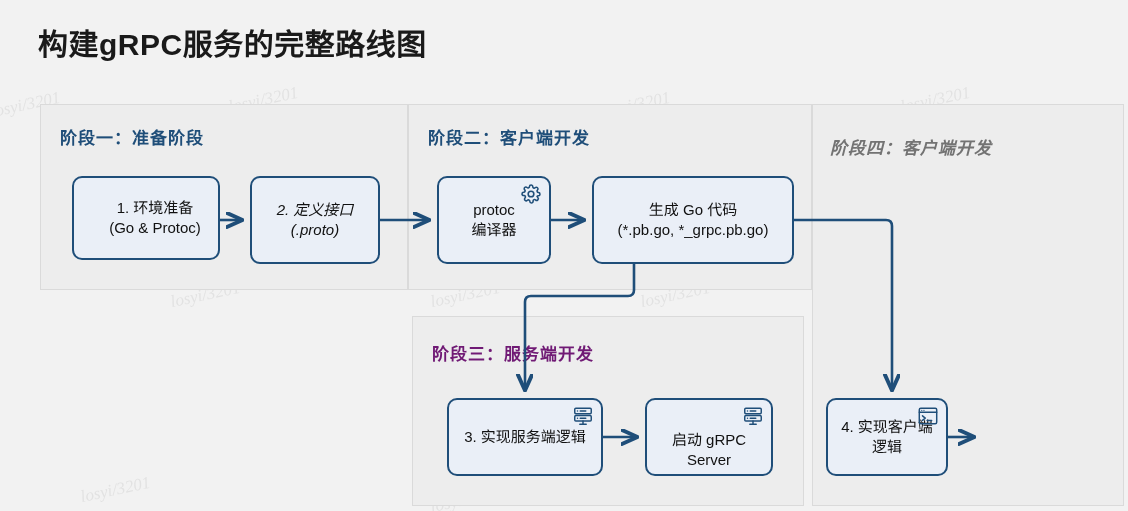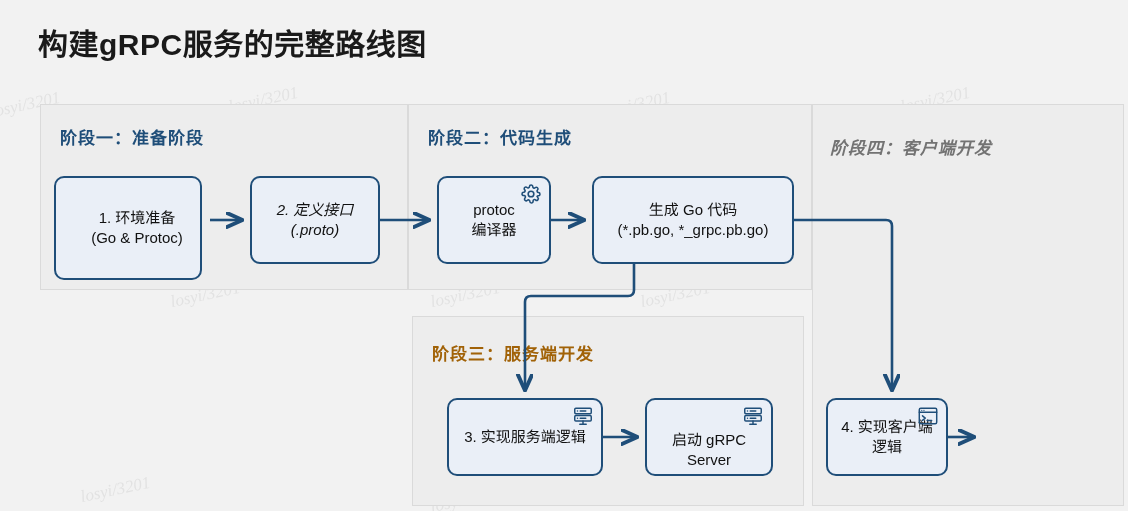--- a/index.html
+++ b/index.html
@@ -59,21 +59,21 @@
     text-align: center;
     color: #111;
     font-size: 15px;
     line-height: 1.35;
     padding: 4px 6px;
     overflow: visible;
   }
   .node .lbl { display: block; white-space: pre-line; }
 
   
-  #node-env      { left: 54px;  top: 176px; width: 148px; height: 104px; padding-left: 24px; }
+  #node-env      { left: 72px;  top: 176px; width: 148px; height: 84px; padding-left: 24px; }
   #node-proto    { left: 250px; top: 176px; width: 130px; height: 88px; }
   #node-protoc   { left: 437px; top: 176px; width: 114px; height: 88px; }
   #node-gocode   { left: 592px; top: 176px; width: 202px; height: 88px; }
   #node-srvlogic { left: 447px; top: 398px; width: 156px; height: 78px; }
   #node-startsrv { left: 645px; top: 398px; width: 128px; height: 78px; }
   #node-clilogic { left: 826px; top: 398px; width: 122px; height: 78px; }
   #node-callrpc  { left: 982px; top: 398px; width: 118px; height: 78px; }
 
   
   .node-icon {
@@ -126,22 +126,22 @@
     </div>
 
   <div id="page-title" style="color: rgb(26, 26, 26);">构建gRPC服务的完整路线图</div>
 
   <div class="phase-panel" id="panel-1" style="background: rgb(237, 237, 237); border-color: rgb(218, 218, 218);"></div>
   <div class="phase-panel" id="panel-2" style="background: rgb(237, 237, 237); border-color: rgb(218, 218, 218);"></div>
   <div class="phase-panel" id="panel-4" style="background: rgb(237, 237, 237); border-color: rgb(218, 218, 218);"></div>
   <div class="phase-panel" id="panel-3" style="background: rgb(237, 237, 237); border-color: rgb(218, 218, 218);"></div>
 
   <div class="phase-title" style="left: 60px; top: 124px; color: rgb(31, 78, 121);">阶段一：准备阶段</div>
-  <div class="phase-title" style="left: 428px; top: 124px; color: rgb(31, 78, 121);">阶段二：代码生成</div>
-  <div class="phase-title" style="left: 432px; top: 340px; color: #a16207;">阶段三：服务端开发</div>
+  <div class="phase-title" style="left: 428px; top: 124px; color: rgb(31, 78, 121);">阶段二：客户端开发</div>
+  <div class="phase-title" style="left: 432px; top: 340px; color: #701a75;">阶段三：服务端开发</div>
   <div class="phase-title" style="left: 830px; top: 134px; color: #737373; font-style: italic;">阶段四：客户端开发</div>
 
   <svg id="connectors" viewBox="0 0 1128 511" xmlns="http://www.w3.org/2000/svg">
     <defs>
       <marker id="arrowhead" markerWidth="7" markerHeight="7" refX="6.2" refY="3.2" orient="auto" markerUnits="strokeWidth">
         <path d="M0.4,0.5 L6.4,3.2 L0.4,5.9" fill="none" stroke="#1f4e79" stroke-width="1.5" stroke-linecap="round" stroke-linejoin="round"></path>
       </marker>
     </defs>
     <g fill="none" stroke="#1f4e79" stroke-width="2.6" stroke-linecap="butt" stroke-linejoin="round">
 

